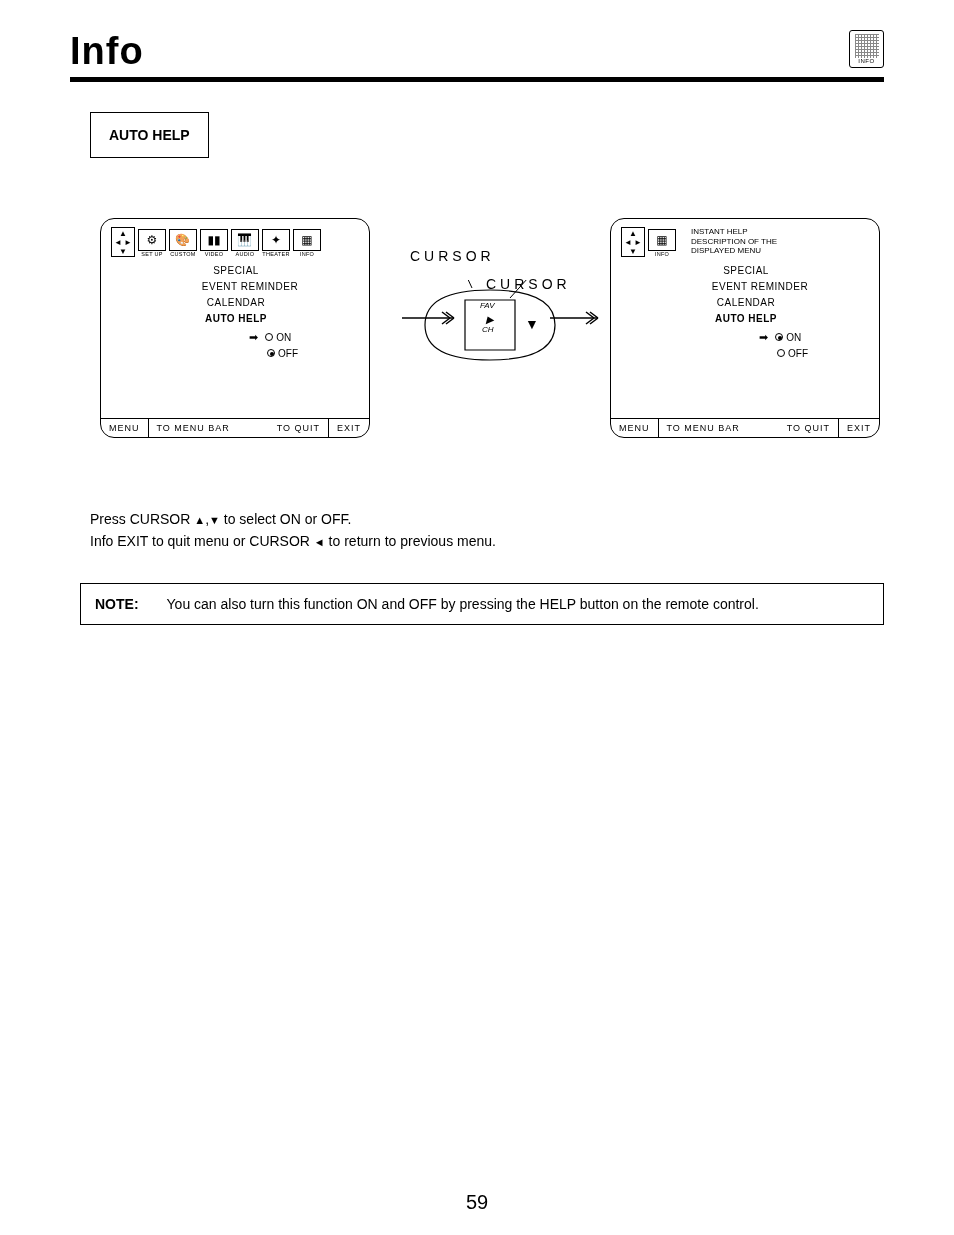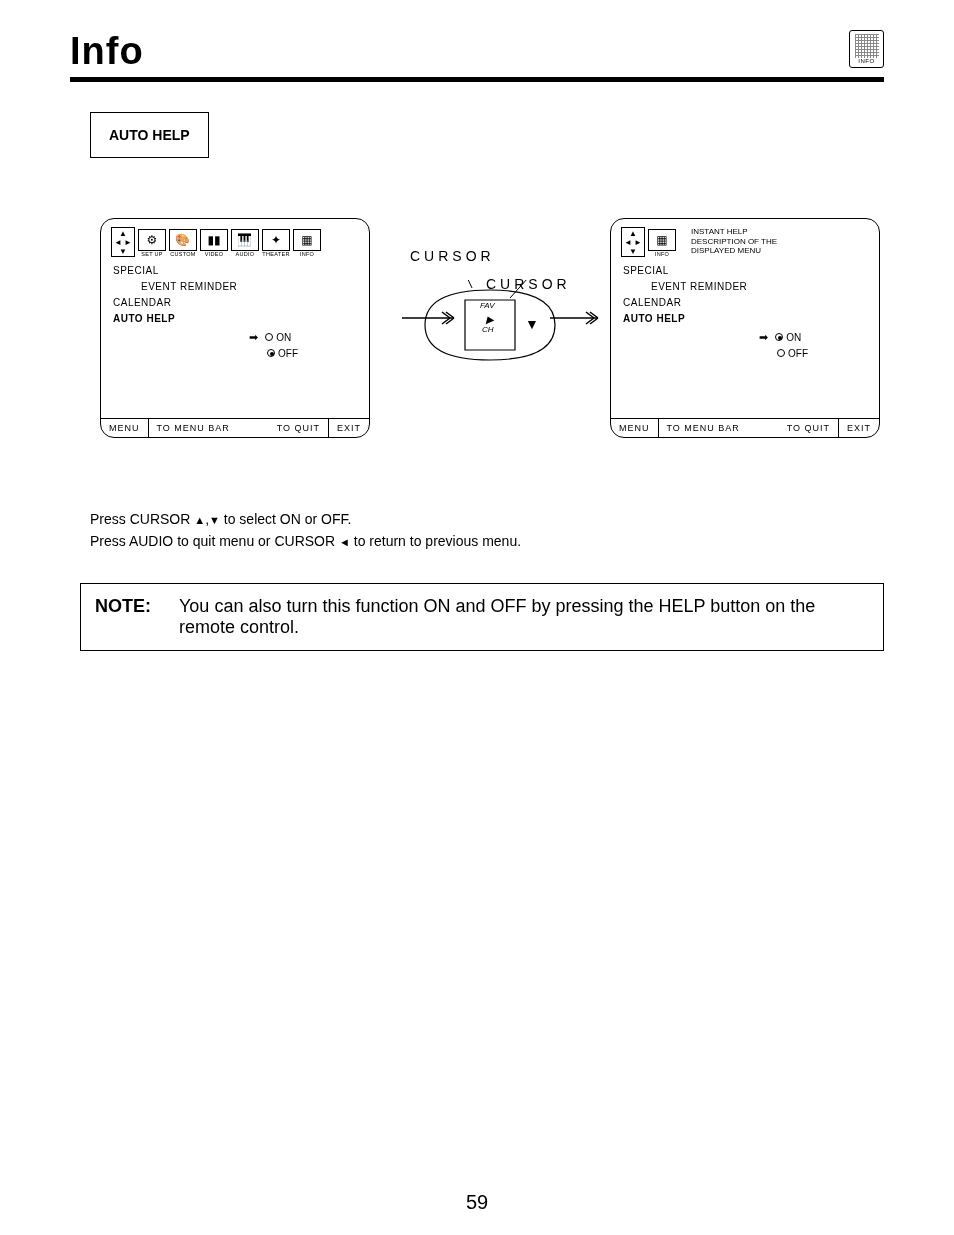--- a/index.html
+++ b/index.html
@@ -93,21 +93,21 @@
     text-align: center;
   }
   .menu-tab .ico {
     width: 28px; height: 22px;
     border: 1px solid #000;
     display: flex; align-items: center; justify-content: center;
     font-size: 12px;
   }
   .menu-tab .lab { font-size: 5.5px; letter-spacing: 0.3px; }
 
-  .menuitems { margin: 4px 0 0 2px; line-height: 1.6; font-size: 10px; letter-spacing: 0.5px; }
+  .menuitems { margin: 4px 0 0 2px; line-height: 1.6; font-size: 10px; letter-spacing: 0.5px; text-align: center; }
   .menuitems .indent { margin-left: 28px; }
   .menuitems .bold { font-weight: bold; }
 
   .options {
     position: absolute;
     left: 148px;
     top: 110px;
     font-size: 10px;
     line-height: 1.5;
   }
@@ -174,21 +174,21 @@
     margin: 0 0 30px 20px;
     font-size: 14px;
     line-height: 1.6;
   }
   .instructions .tri { font-size: 11px; }
 
   .note-box {
     border: 1.5px solid #000;
     padding: 12px 14px;
     margin: 0 0 0 10px;
-    font-size: 18px;
+    font-size: 14px;
     display: flex;
     gap: 28px;
   }
   .note-box .nlabel { font-weight: bold; }
 
   .pagenum {
     position: absolute;
     left: 0; right: 0;
     bottom: 21px;
     text-align: center;
@@ -342,21 +342,21 @@
     </div>
   </div>
 
 </div>
 
 <div class="instructions">
   <div>
     <span>Press CURSOR </span><span class="tri">▲</span>,<span class="tri">▼</span><span> to select ON or OFF.</span>
   </div>
   <div>
-    <span>Press AUDIO to quit menu or CURSOR </span><span class="tri">◄</span><span> to return to previous menu.</span>
+    <span>Info EXIT to quit menu or CURSOR </span><span class="tri">◄</span><span> to return to previous menu.</span>
   </div>
 </div>
 
 <div class="note-box">
   <span class="nlabel">NOTE:</span>
   <span>You can also turn this function ON and OFF by pressing the HELP button on the remote control.</span>
 </div>
 
 <div class="pagenum">59</div>
 

